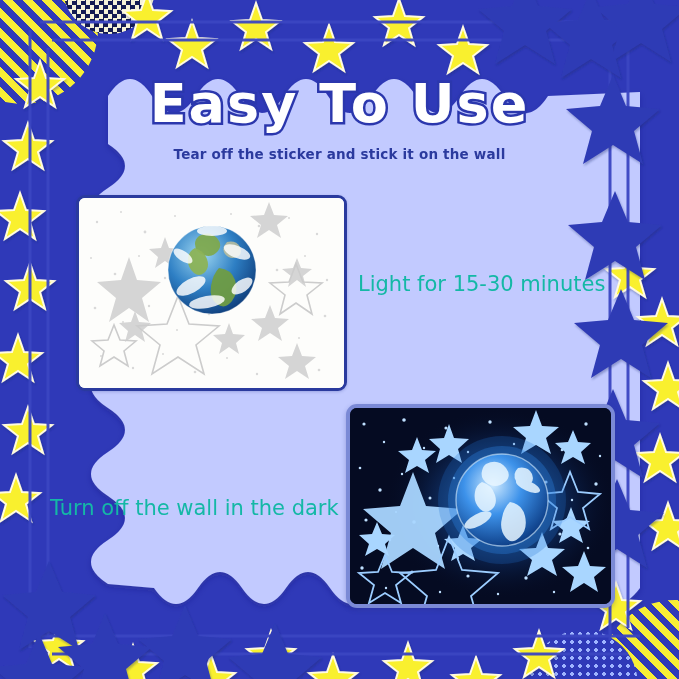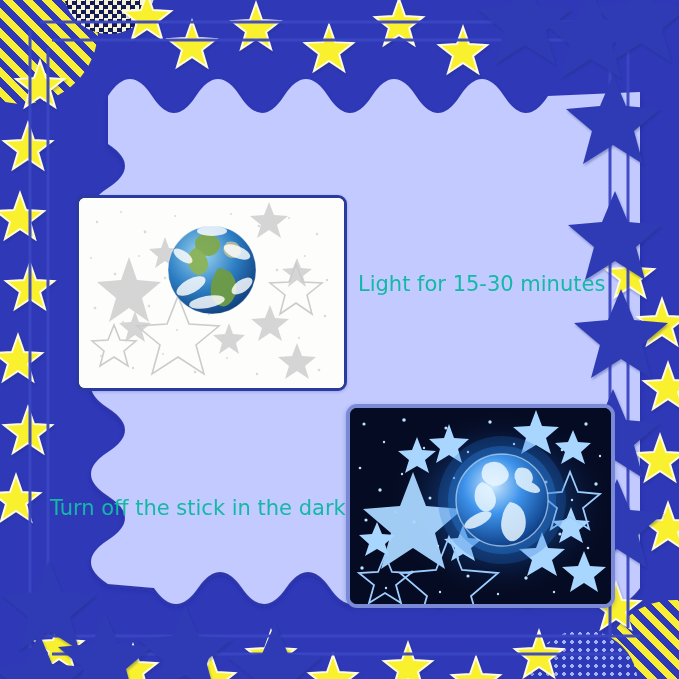--- a/index.html
+++ b/index.html
@@ -186,20 +186,22 @@
       <path d="M 604,510 l 13,-31 l 13,31 l 34,3 l -26,22 l 9,33 l -30,-19 l -30,19 l 9,-33 l -26,-22 Z"></path>
 
       <path d="M 36,592 l 13,-31 l 13,31 l 34,3 l -26,22 l 9,33 l -30,-19 l -30,19 l 9,-33 l -26,-22 Z"></path>
       <path d="M 26,664 l 13,-31 l 13,31 l 34,3 l -26,22 l 9,33 l -30,-19 l -30,19 l 9,-33 l -26,-22 Z"></path>
       <path d="M 92,644 l 13,-31 l 13,31 l 34,3 l -26,22 l 9,33 l -30,-19 l -30,19 l 9,-33 l -26,-22 Z"></path>
       <path d="M 172,636 l 13,-31 l 13,31 l 34,3 l -26,22 l 9,33 l -30,-19 l -30,19 l 9,-33 l -26,-22 Z"></path>
       <path d="M 262,654 l 13,-31 l 13,31 l 34,3 l -26,22 l 9,33 l -30,-19 l -30,19 l 9,-33 l -26,-22 Z"></path>
     </g>
   </svg>
 
+  <div class="title">Easy To Use</div>
+  <div class="subtitle">Tear off the sticker and stick it on the wall</div>
 
   <div class="panel" id="panel-light">
     <svg viewBox="0 0 265 190" preserveAspectRatio="none" aria-hidden="true">
       <rect x="0" y="0" width="265" height="190" fill="#fdfdfb"></rect>
 
       <g fill="#d9d9d9">
         <circle cx="18" cy="24" r="1.2"></circle>
           <circle cx="42" cy="14" r="1"></circle>
           <circle cx="66" cy="34" r="1.4"></circle>
         <circle cx="96" cy="18" r="1"></circle>
@@ -351,15 +353,15 @@
           <path d="M 132,74 q 10,3 13,13 q 3,10 -4,15 q -6,4 -11,-1 q -7,-7 -5,-17 q 1,-7 7,-10 Z"></path>
           <path d="M 160,94 q 12,2 15,14 q 3,13 -5,21 q -8,8 -14,1 q -7,-8 -4,-20 q 2,-11 8,-16 Z"></path>
           <path d="M 168,60 q 10,-2 14,6 q 3,8 -4,11 q -8,3 -12,-4 q -4,-7 2,-13 Z"></path>
           <ellipse cx="128" cy="112" rx="15" ry="6" transform="rotate(-28 128 112)"></ellipse>
           <ellipse cx="178" cy="78" rx="13" ry="5" transform="rotate(24 178 78)"></ellipse>
         </g>
         <circle cx="152" cy="92" r="46" fill="none" stroke="#d8efff" stroke-width="1.4" opacity="0.6"></circle>
       </g>
     </svg>
   </div>
-  <div class="caption" id="cap-dark">Turn off the stick in the dark</div>
+  <div class="caption" id="cap-dark">Turn off the wall in the dark</div>
 
 </div>
 
 </body></html>

